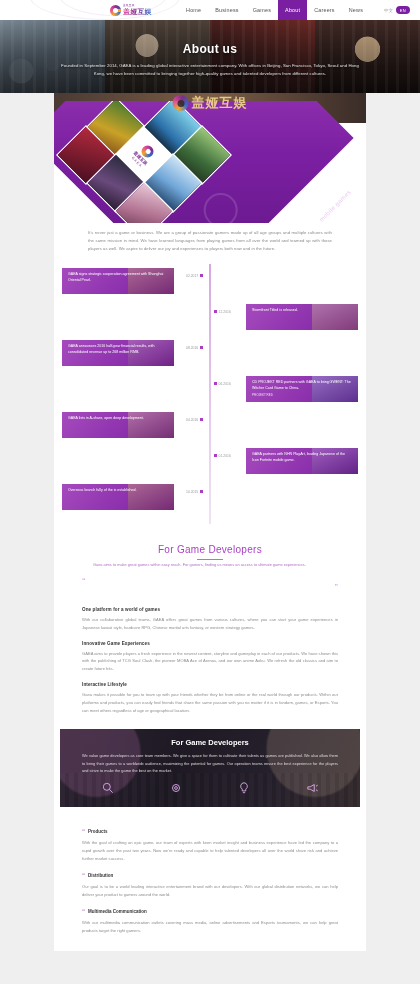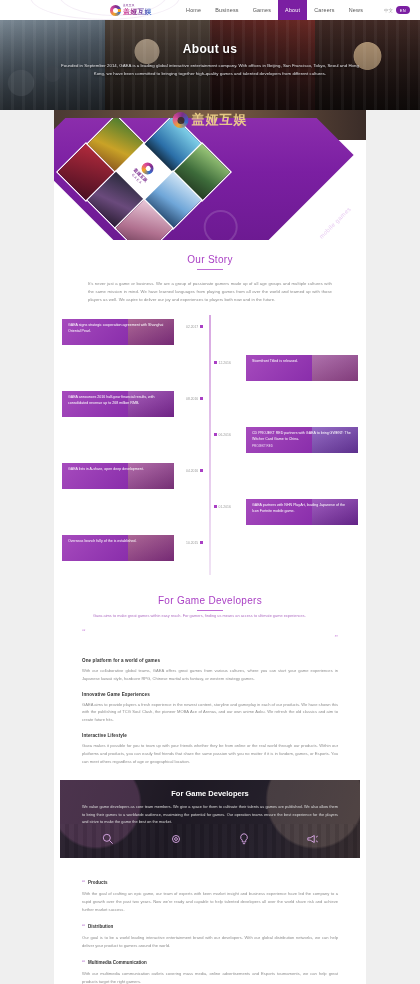--- a/index.html
+++ b/index.html
@@ -51,21 +51,21 @@
   .nav a.active { background: #7b1fa2; color: #fff; }
   .lang { display: flex; align-items: center; gap: 3px; margin: 0 10px 0 14px; }
   .lang .cn { font-size: 4.4px; color: #999; }
   .lang .pill {
     background: #7b1fa2; color: #fff; font-size: 4px; border-radius: 6px;
     padding: 1.4px 4px; letter-spacing: .3px;
   }
 
   
   .hero {
-    position: relative; height: 90px; overflow: hidden;
+    position: relative; height: 73px; overflow: hidden;
     background: #2b2522;
   }
   .hero-photo { position: absolute; inset: 0; display: flex; }
   .hp { flex: 1; height: 100%; }
   .hp1 { background:
       radial-gradient(circle at 20% 70%, #6d7a86 0 12%, transparent 13%),
       radial-gradient(circle at 50% 60%, #5c6773 0 10%, transparent 11%),
       linear-gradient(160deg,#8a9aa7 0%,#5d6b78 45%,#3b444d 100%); }
   .hp2 { background:
       radial-gradient(circle at 40% 35%, #c9b39a 0 14%, transparent 15%),
@@ -343,24 +343,20 @@
         </div>
 
         <div class="dia-count">
           <span class="n">15</span>
         </div>
         <div class="dia-label">mobile games</div>
       </div>
     </div>
 
     <div>
-      <div class="sec-title">
-        <span>Our Story</span>
-        <span class="ul"></span>
-      </div>
       <div class="story-p">It's never just a game or business. We are a group of passionate gamers made up of all age groups and multiple cultures with the same mission in mind. We have learned languages from playing games from all over the world and teamed up with those players as well. We aspire to deliver our joy and experiences to players both now and in the future.</div>
     </div>
 
     <div class="timeline">
       <div class="tl-axis"></div>
       <div id="timeline-rows">
           <div class="tl-row">
             <div class="tl-card tl-left">
               <div class="thumb th1"></div>
               <div class="txt">GAEA signs strategic cooperation agreement with Shanghai Oriental Pearl.</div>

